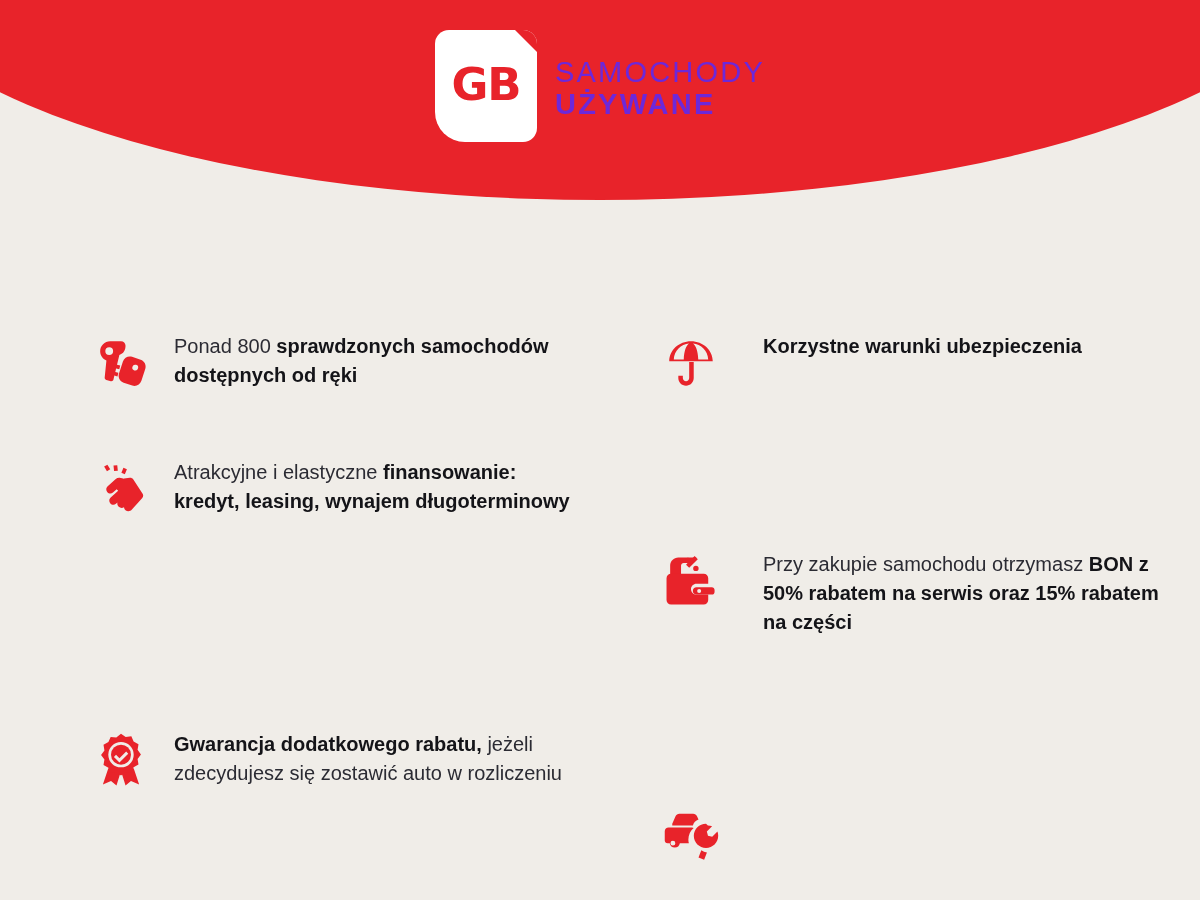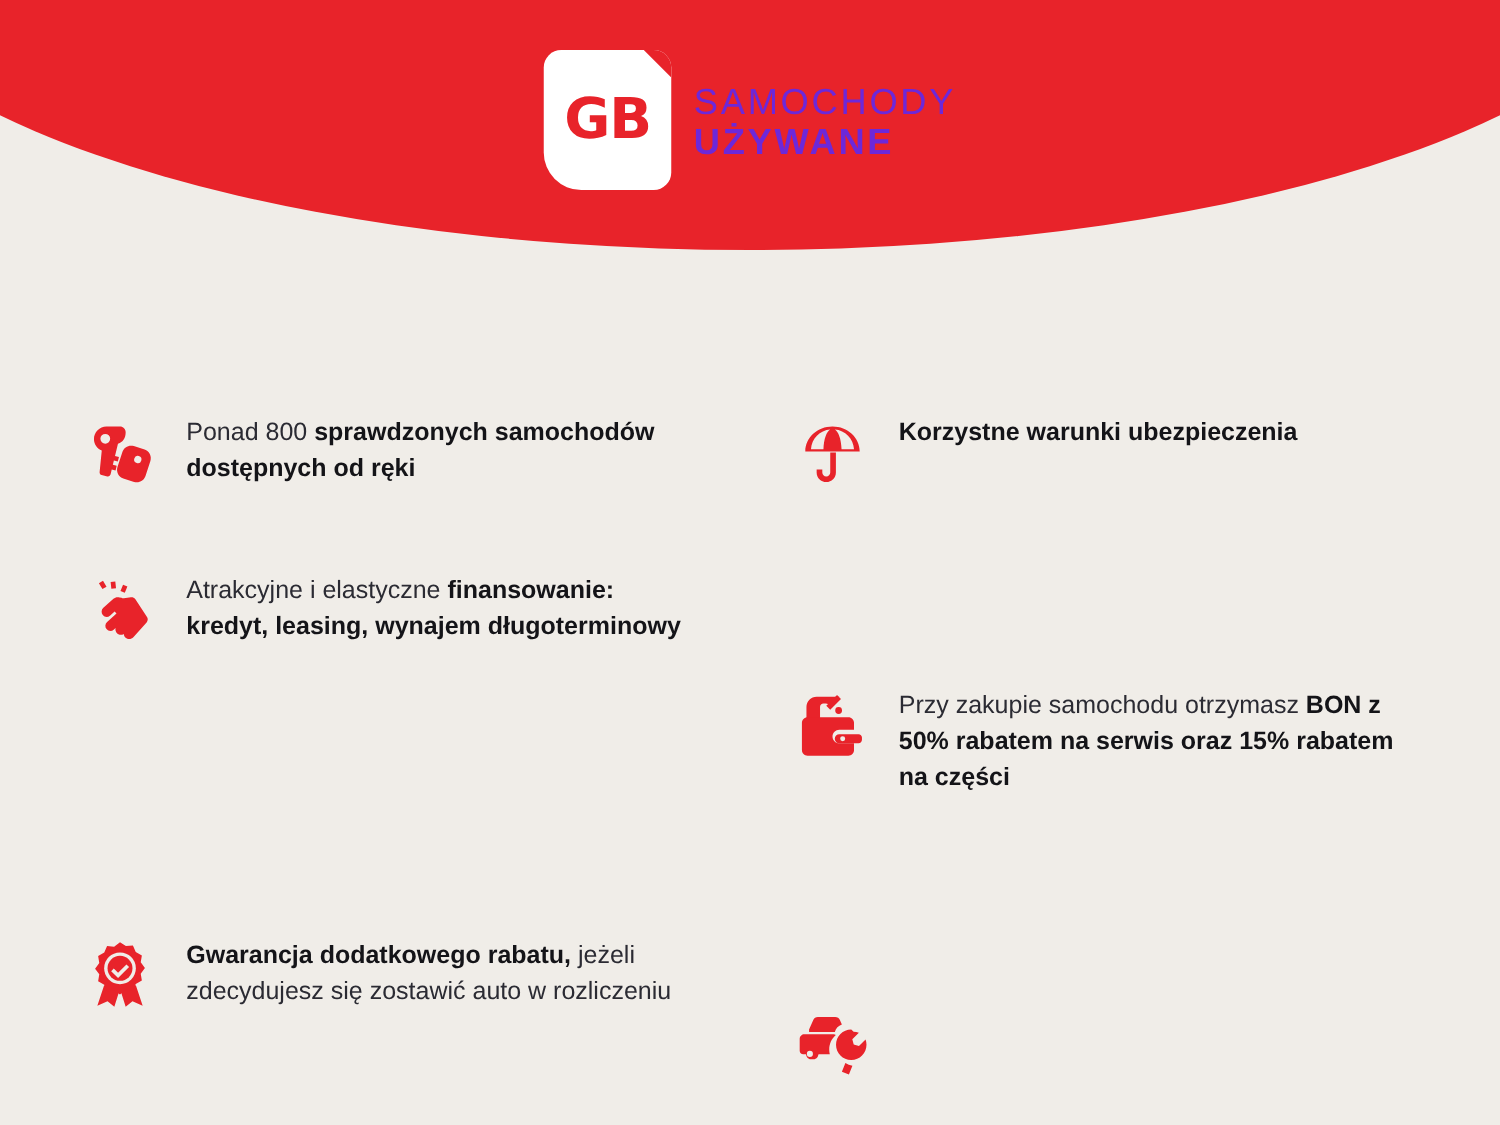--- a/index.html
+++ b/index.html
@@ -28,21 +28,21 @@
     position: absolute;
     top: -60px;
     left: -140px;
     width: 1480px;
     height: 260px;
     background: #e8232a;
     border-radius: 0 0 50% 50% / 0 0 100% 100%;
   }
   .header-inner {
     position: absolute;
-    top: 40px;
+    top: 30px;
     left: 0;
     width: 1200px;
     display: flex;
     align-items: center;
     justify-content: center;
     gap: 18px;
   }
   .logo-mark {
     width: 102px;
     height: 112px;
@@ -91,21 +91,21 @@
   
   .features {
     position: absolute;
     top: 330px;
     left: 0;
     width: 1200px;
     display: grid;
     grid-template-columns: 560px 560px;
     column-gap: 10px;
     row-gap: 56px;
-    padding-left: 65px;
+    padding-left: 90px;
     box-sizing: border-box;
   }
   .feature {
     display: flex;
     align-items: flex-start;
     gap: 22px;
   }
   .feature-icon {
     flex: 0 0 62px;
     width: 62px;
@@ -121,27 +121,28 @@
     color: #2b2b33;
     max-width: 400px;
     padding-top: 2px;
   }
   .feature-text b {
     font-weight: 700;
     color: #141418;
   }
   .col-right .feature-text {
     max-width: 400px;
+    margin-left: 19px;
   }
   
   .f0 { margin-top: 0; }
   .f1 { margin-top: 0; }
   .f2 { margin-top: 6px; }
   .f3 { margin-top: 98px; }
-  .f4 { margin-top: 54px; }
+  .f4 { margin-top: 34px; }
   .f5 { margin-top: 106px; }
 </style>
 </head>
 <body>
 
 <div class="header">
   <div class="header-red"></div>
   <div class="header-inner">
     <div class="logo-mark">
       <div class="notch"></div>

